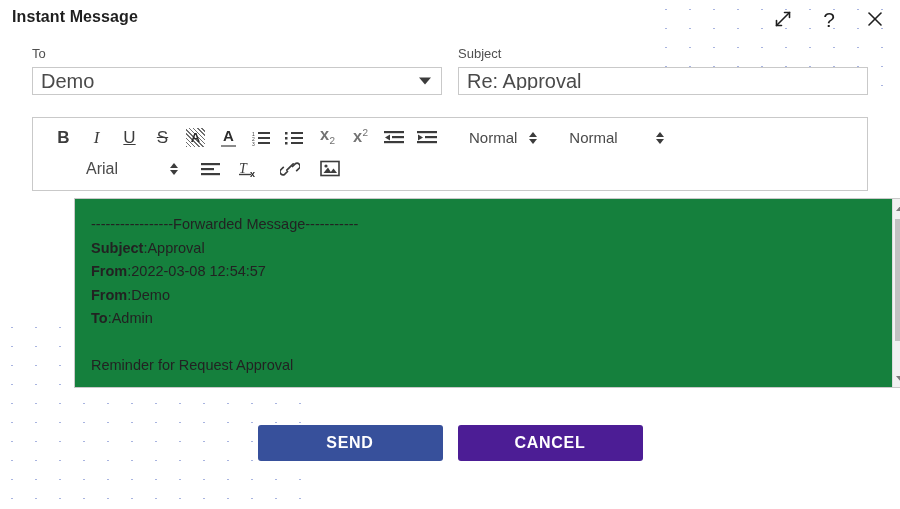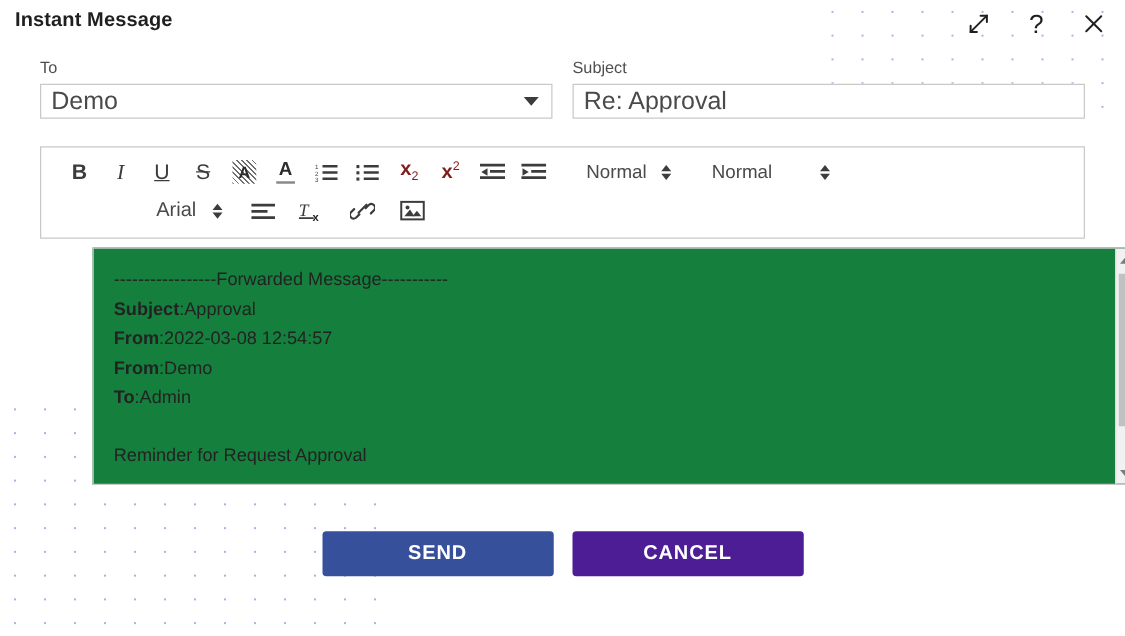--- a/index.html
+++ b/index.html
@@ -161,24 +161,24 @@
     line-height: 17px;
     color: #3c3c3c;
     font-family: "Liberation Serif", serif;
   }
   .ic-b { font-weight: bold; font-family: "Liberation Sans", sans-serif; font-size: 17px;}
   .ic-i { font-style: italic; font-family: "Liberation Serif", serif; font-size: 17px;}
   .ic-u { text-decoration: underline; font-family: "Liberation Sans", sans-serif; font-size: 17px;}
   .ic-s { text-decoration: line-through; font-family: "Liberation Sans", sans-serif; font-size: 17px;}
 
   .ic-sub, .ic-sup {
-    font-family: Liberation Sans, sans-serif;
+    font-family: Liberation Mono, monospace;
     font-size: 16px;
     font-weight: bold;
-    color: #7f1d1d;
+    color: #737373;
     text-align: center;
   }
   .ic-sub sub, .ic-sup sup { font-size: 10px; font-weight: normal;}
 
   .hl-a {
     position: relative;
     width: 19px;
     height: 19px;
     display: flex;
     align-items: center;
@@ -458,21 +458,21 @@
         </div>
         <div class="tb-item wide" style="margin-left:38px;">
           <span class="spin">
             <span class="up"></span>
               <span class="down"></span>
           </span>
         </div>
       </div>
 
       <div class="tb-row tb-row2">
-        <div class="tb-item wide" style="width:110px;justify-content:flex-end;">
+        <div class="tb-item wide" style="width:110px;justify-content:center;">
           <span class="dd-label" style="font-size:16px;">Arial</span>
         </div>
         <div class="tb-item" style="width:33px;">
           <span class="spin">
             <span class="up"></span>
               <span class="down"></span>
           </span>
         </div>
         <div class="tb-item" style="width:40px;">
           <svg width="19" height="14" viewBox="0 0 19 14">

